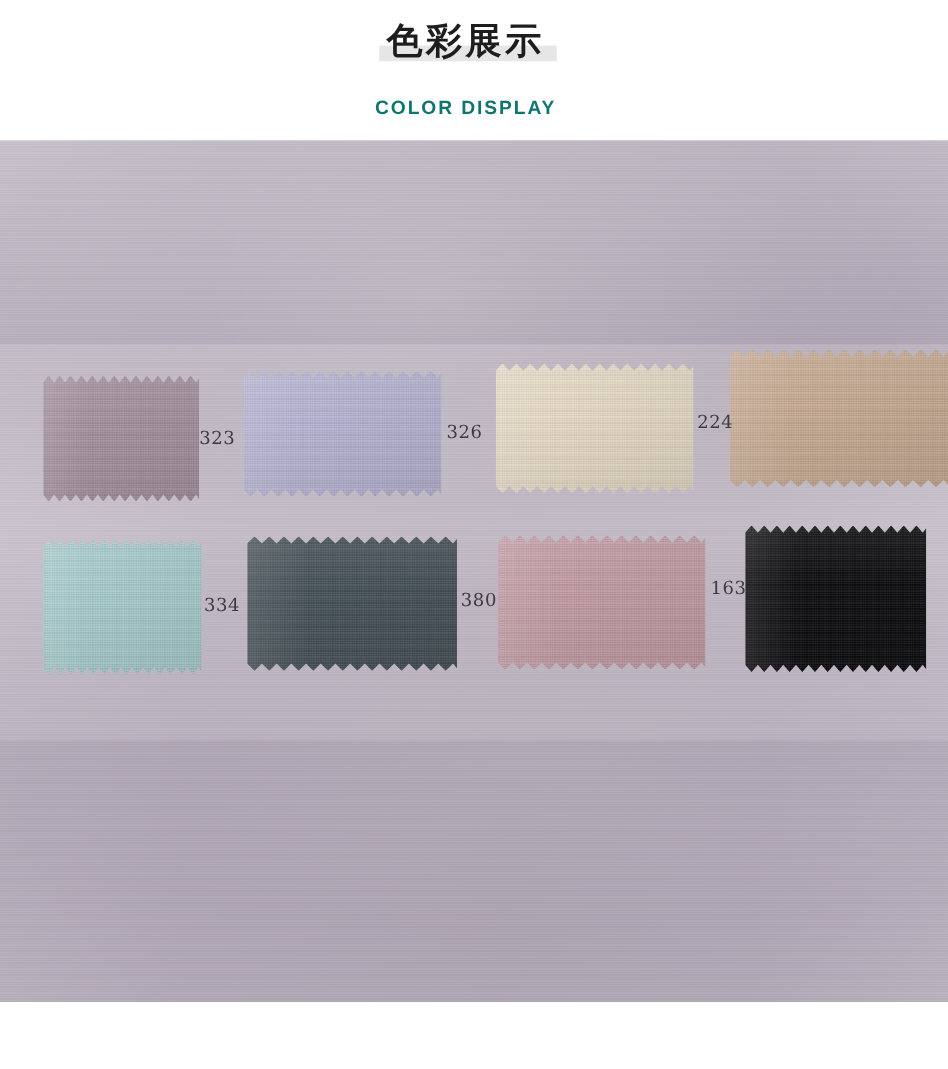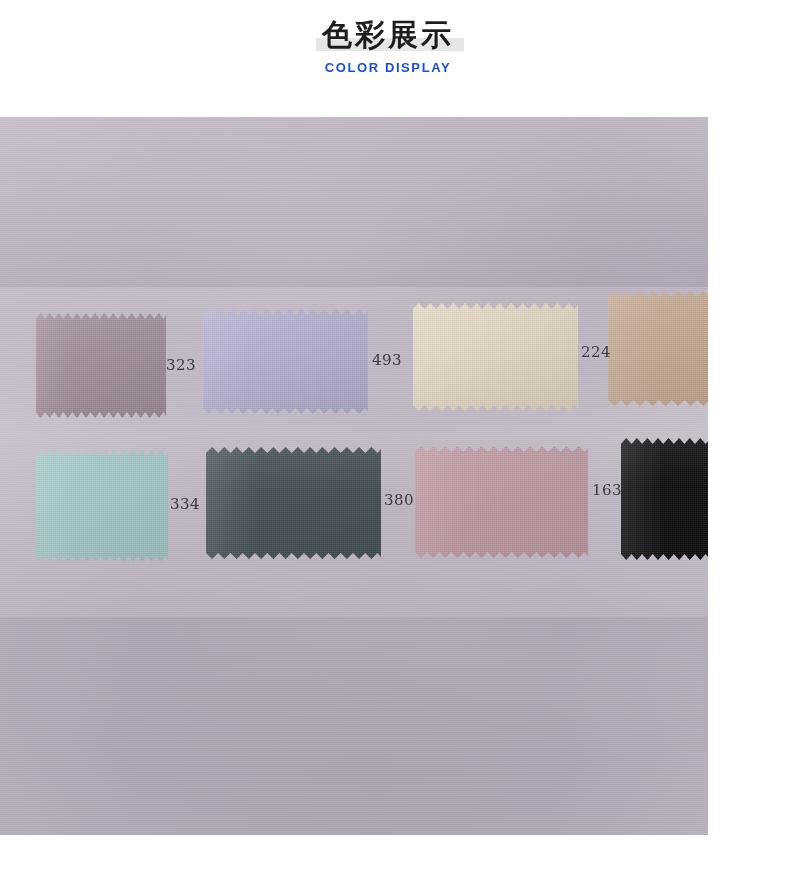--- a/index.html
+++ b/index.html
@@ -53,34 +53,34 @@
     z-index: 1;
     font-size: 30px;
     font-weight: bold;
     letter-spacing: 3px;
     color: #1d1d1d;
     line-height: 38px;
     font-family: "DejaVu Sans", "Liberation Sans", sans-serif;
   }
 
   .subtitle {
-    margin-top: 6px;
-    font-size: 13px;
+    margin-top: 28px;
+    font-size: 16px;
     font-weight: bold;
     letter-spacing: 1.6px;
-    color: #1d4ed8;
+    color: #0f766e;
     font-family: "Liberation Sans", sans-serif;
   }
 
   
   .photo {
     position: absolute;
     top: 117px;
     left: 0;
-    width: 708px;
+    width: 790px;
     height: 718px;
     overflow: hidden;
     background:
       linear-gradient(176deg, rgba(255,255,255,0.22) 0%, rgba(255,255,255,0.0) 30%, rgba(255,255,255,0.0) 72%, rgba(255,255,255,0.10) 100%),
       linear-gradient(93deg, #b3aab8 0%, #aaa0b0 22%, #a69cab 55%, #a89eae 80%, #b0a7b6 100%);
   }
 
   
   .photo::before {
     content: "";
@@ -220,21 +220,21 @@
   <div class="photo" id="photo">
     <div class="light-band b1"></div>
 
   <div class="swatch" style="left: 36px; top: 196px; width: 130px; height: 105px;">
         <div class="swatch-chip" style="--c: #a4919f;"></div>
       </div>
       <div class="code" style="left: 166px; top: 239px;">323</div>
       <div class="swatch" style="left: 203px; top: 192px; width: 165px; height: 105px;">
         <div class="swatch-chip" style="--c: #b6b4d2;"></div>
       </div>
-      <div class="code" style="left: 372px; top: 234px;">493</div>
+      <div class="code" style="left: 372px; top: 234px;">326</div>
       <div class="swatch" style="left: 413px; top: 186px; width: 165px; height: 108px;">
         <div class="swatch-chip" style="--c: #e6dac6;"></div>
       </div>
       <div class="code" style="left: 581px; top: 226px;">224</div>
       <div class="swatch" style="left: 608px; top: 174px; width: 182px; height: 115px;">
         <div class="swatch-chip" style="--c: #c7ab93;"></div>
       </div>
       <div class="swatch" style="left: 36px; top: 333px; width: 132px; height: 112px;">
         <div class="swatch-chip" style="--c: #a7cbcc;"></div>
       </div>

